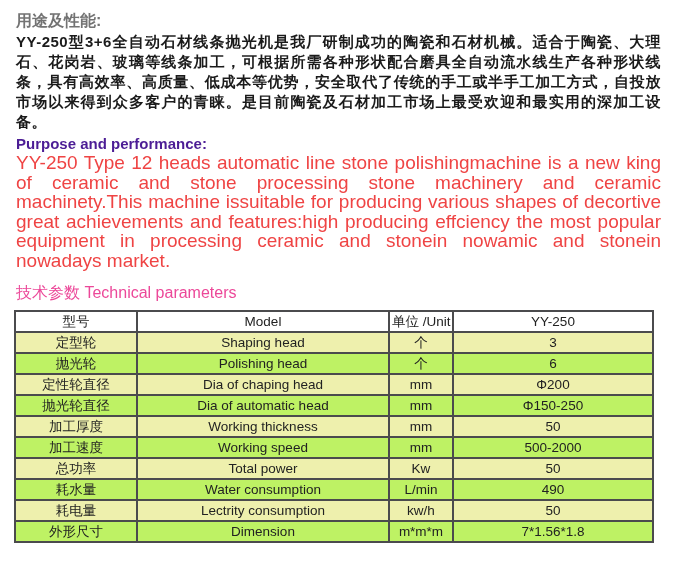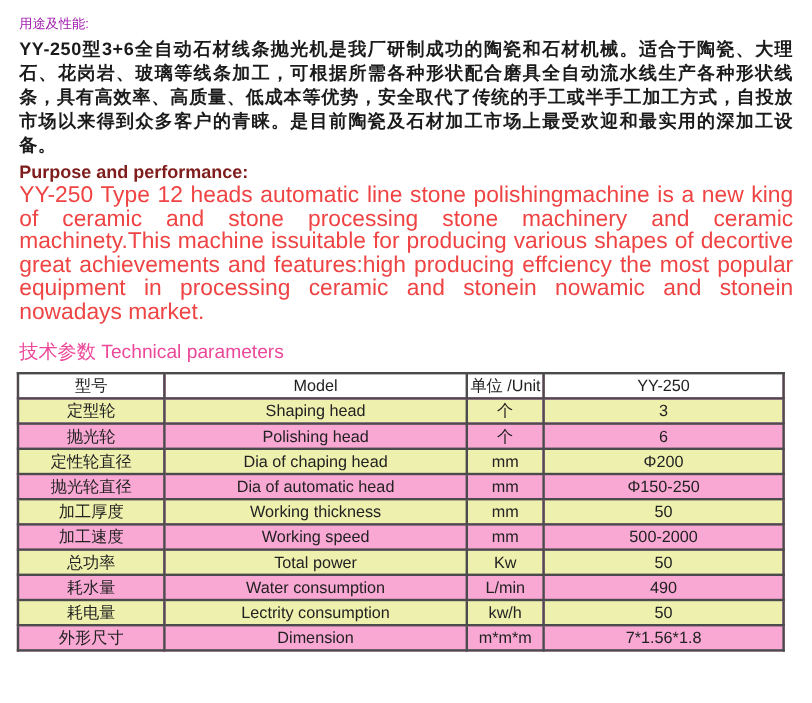--- a/index.html
+++ b/index.html
@@ -14,60 +14,60 @@
     color: #1e1e1e;
     overflow: hidden;
   }
   .page {
     box-sizing: border-box;
     width: 677px;
     height: 586px;
     padding: 10px 16px 0 16px;
   }
   .cn-heading {
-    font-size: 11px;
-    font-weight: normal;
+    font-size: 16px;
+    font-weight: bold;
     line-height: 21px;
-    color: #a21caf;
+    color: #737373;
   }
   .cn-body {
     font-size: 15px;
     font-weight: bold;
     line-height: 20px;
     color: #1b1b1b;
     text-align: justify;
     letter-spacing: 0.5px;
     margin: 1px 0 0 0;
   }
   .en-heading {
     font-size: 15px;
     font-weight: bold;
     line-height: 19px;
-    color: #7f1d1d;
+    color: #4c1d95;
     margin-top: 2px;
   }
   .en-body {
     font-size: 19px;
     line-height: 19.5px;
     color: #ef4444;
     text-align: justify;
     margin: 0;
   }
   .section-title {
     font-size: 16px;
     font-weight: normal;
     color: #ec4899;
     margin: 13px 0 6px 0;
   }
   table.specs {
     border-collapse: collapse;
     table-layout: fixed;
     width: 635px;
     margin-left: -2px;
-    background: #f9a8d4;
+    background: #bef264;
   }
   table.specs th,
   table.specs td {
     border: 2px solid #4b4b4d;
     height: 19px;
     padding: 0 2px;
     font-size: 13.5px;
     text-align: center;
     vertical-align: middle;
     color: #222222;

